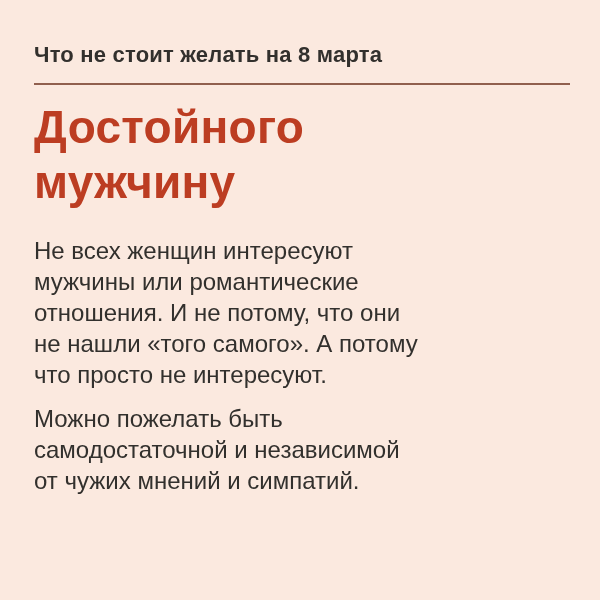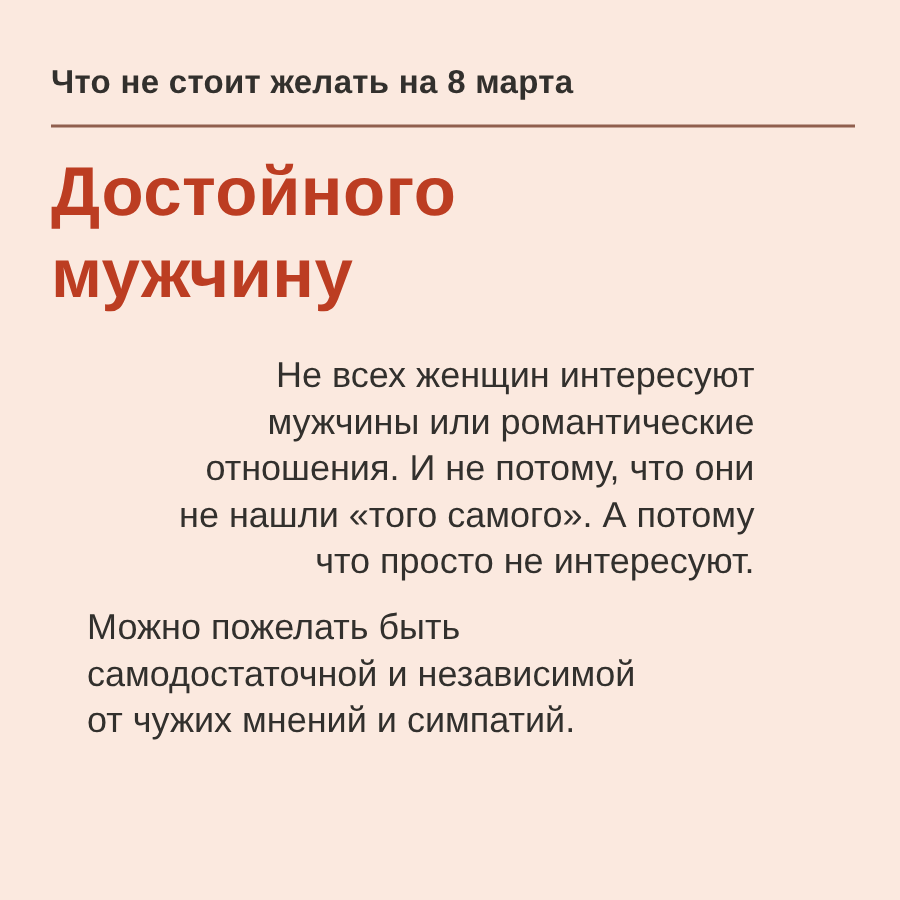--- a/index.html
+++ b/index.html
@@ -44,22 +44,22 @@
     letter-spacing:0.3px;
     white-space:pre-line;
   }
   .body-text{
     color:var(--text);
     font-size:24px;
     font-weight:400;
     line-height:31px;
     white-space:pre-line;
   }
-  .para-1{margin-top:25px;text-align:right;}
-  .para-2{margin-top:13px;margin-left:24px;}
+  .para-1{margin-top:25px;}
+  .para-2{margin-top:13px;}
 </style>
 </head>
 <body>
 
 <div class="card">
   <div class="kicker">Что не стоит желать на 8 марта</div>
 
   <hr class="divider">
 
   <h1 class="title">Достойного

